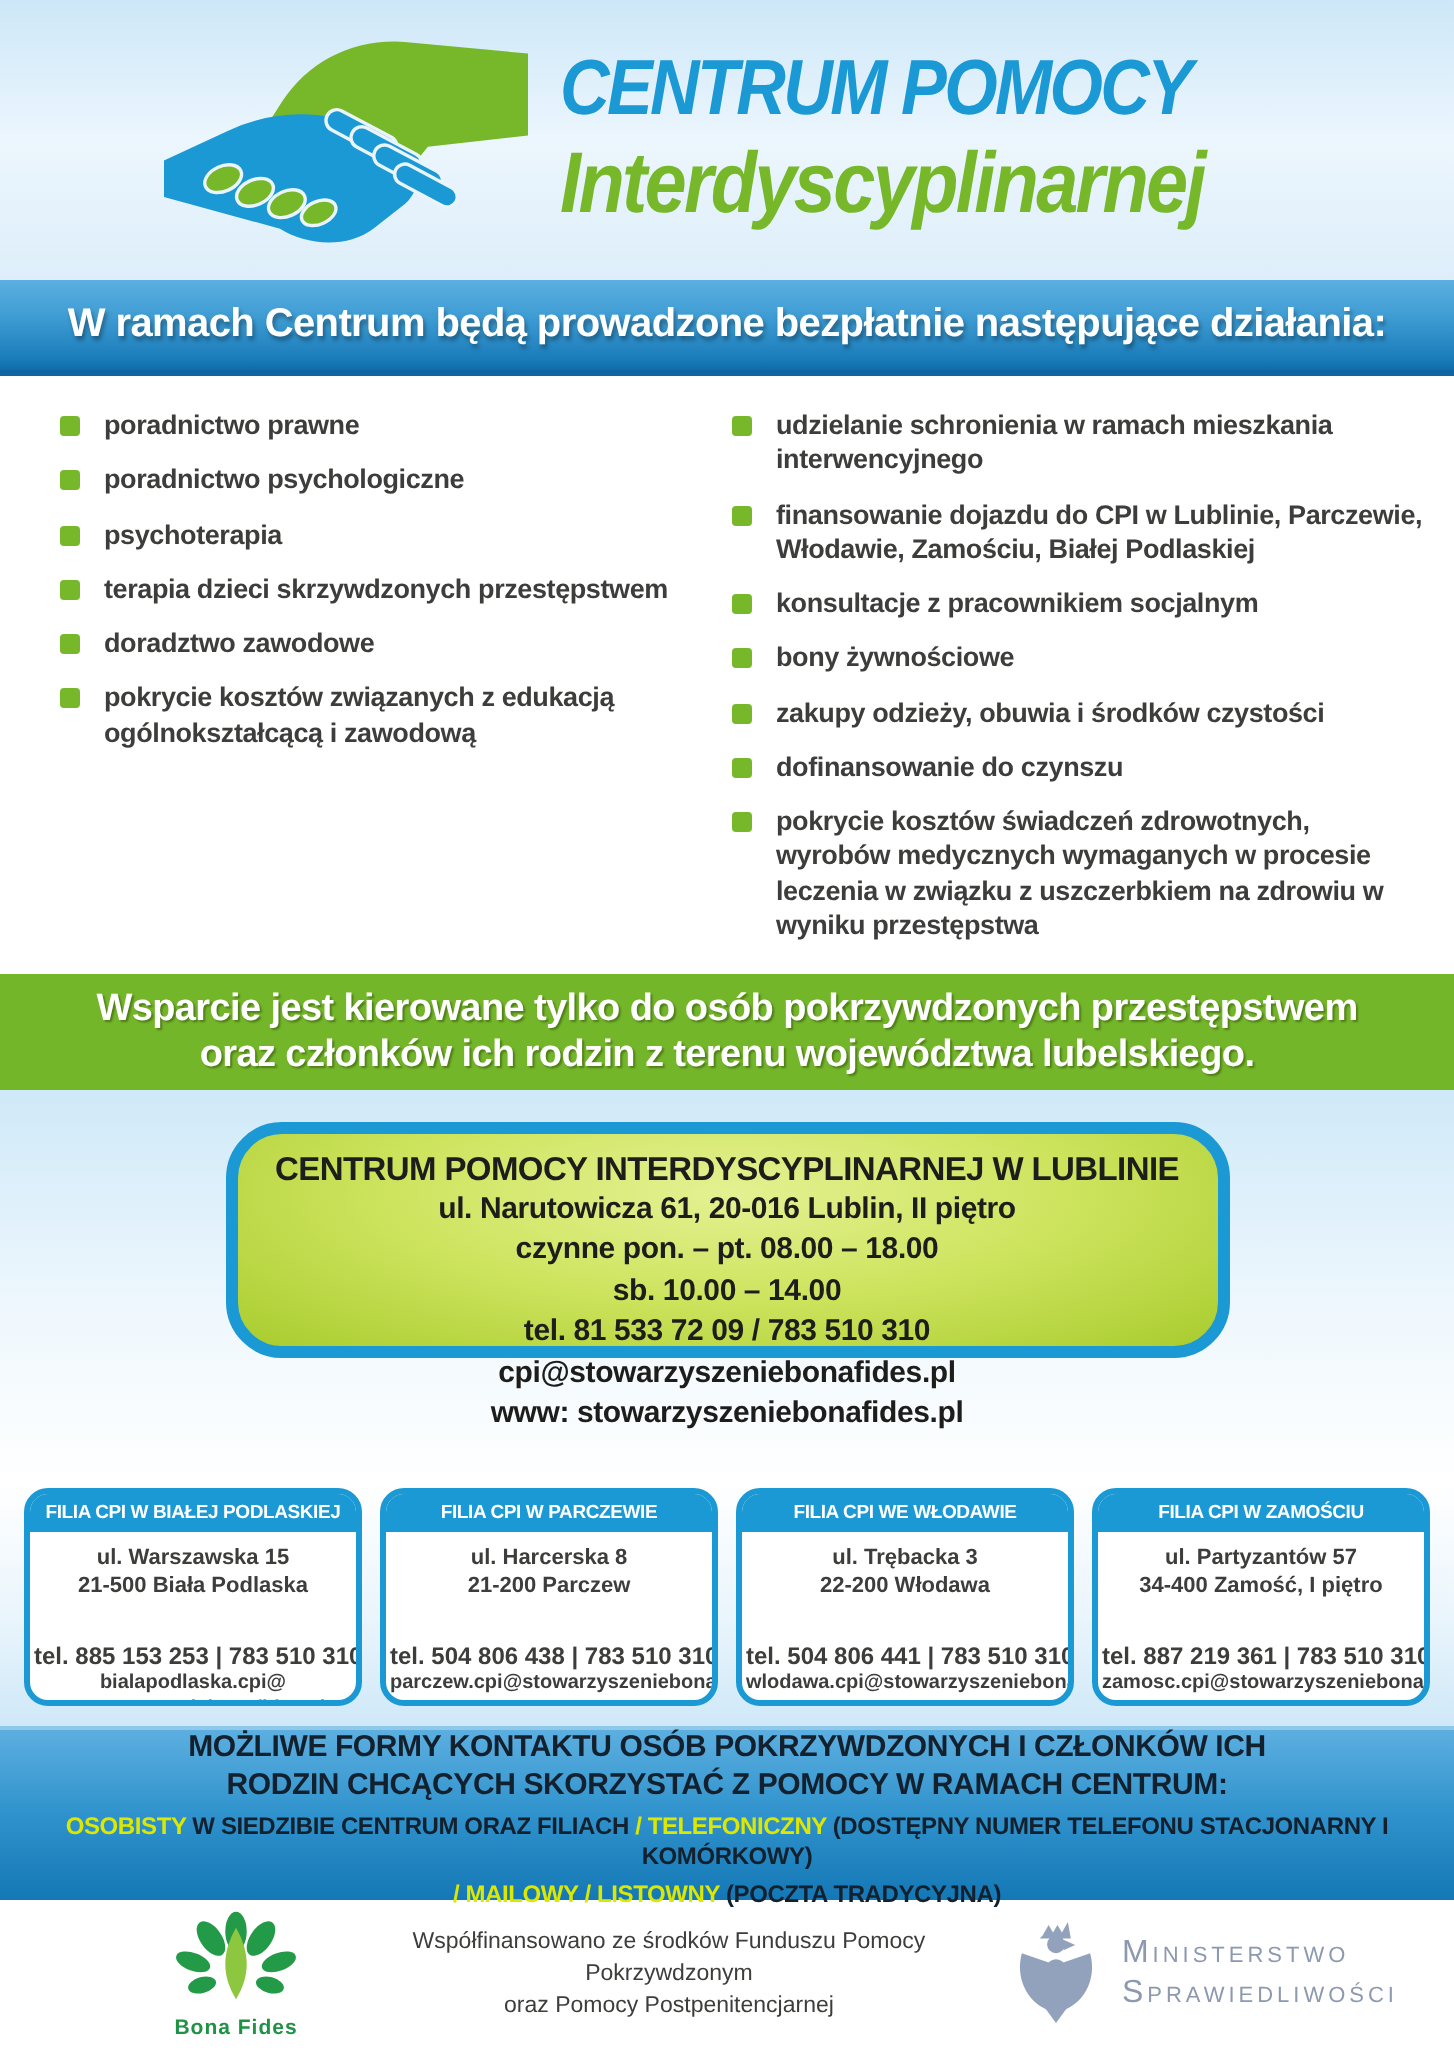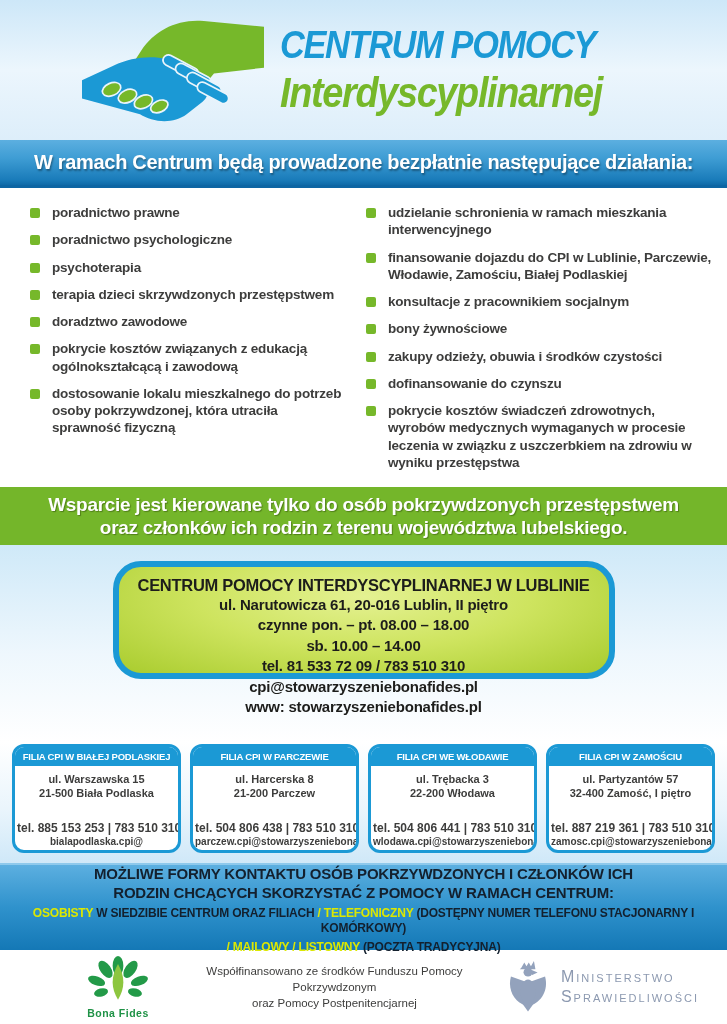--- a/index.html
+++ b/index.html
@@ -129,24 +129,20 @@
           <span class="svc-text">terapia dzieci skrzywdzonych przestępstwem</span>
         </div>
       <div class="svc">
           <span class="bullet"></span>
           <span class="svc-text">doradztwo zawodowe</span>
         </div>
       <div class="svc">
           <span class="bullet"></span>
           <span class="svc-text">pokrycie kosztów związanych z edukacją ogólnokształcącą i zawodową</span>
         </div>
-      <div class="svc">
-          <span class="bullet"></span>
-          <span class="svc-text">dostosowanie lokalu mieszkalnego do potrzeb osoby pokrzywdzonej, która utraciła sprawność fizyczną</span>
-        </div>
     </div>
     <div class="col-right">
       <div class="svc">
           <span class="bullet"></span>
           <span class="svc-text">udzielanie schronienia w ramach mieszkania interwencyjnego</span>
         </div>
       <div class="svc">
           <span class="bullet"></span>
           <span class="svc-text">finansowanie dojazdu do CPI w Lublinie, Parczewie, Włodawie, Zamościu, Białej Podlaskiej</span>
         </div>
@@ -233,21 +229,21 @@
           <div class="branch-mail">wlodawa.cpi@stowarzyszeniebonafides.pl</div>
         </div>
       </div>
     </div>
 
     <div class="branch">
       <div class="branch-hd">FILIA CPI W ZAMOŚCIU</div>
       <div class="branch-bd">
         <div class="branch-addr">
           <div>ul. Partyzantów 57</div>
-          <div>32-400 Zamość, I piętro</div>
+          <div>34-400 Zamość, I piętro</div>
         </div>
         <div class="branch-contact">
           <div class="branch-tel">tel. 887 219 361 | 783 510 310</div>
           <div class="branch-mail">zamosc.cpi@stowarzyszeniebonafides.pl</div>
         </div>
       </div>
     </div>
 
   </div>
 

